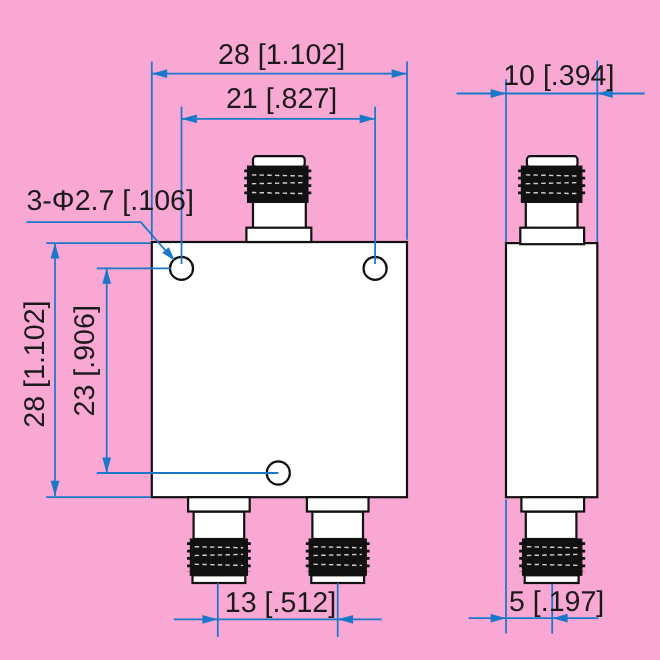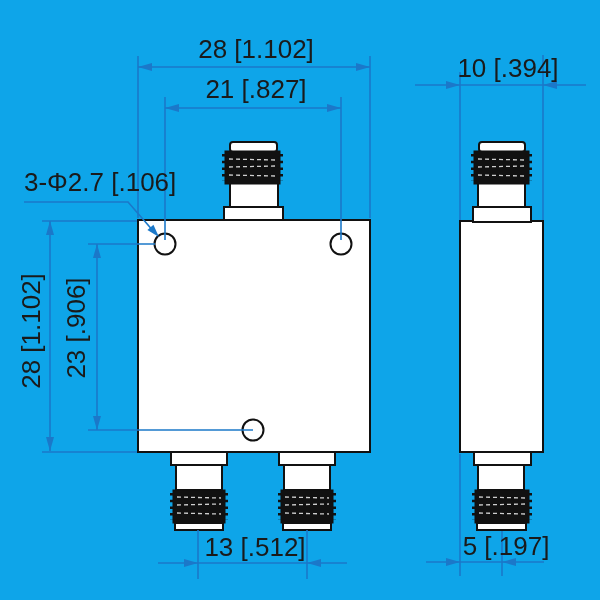--- a/index.html
+++ b/index.html
@@ -1,17 +1,17 @@
 <!DOCTYPE html>
 <html><head>
 <meta charset="utf-8">
 <style>
   html,body { margin:0; padding:0; background:#ffffff; }
   .canvas {
-    position:relative; width:600px; height:600px; background:#0ea5e9;
+    position:relative; width:600px; height:600px; background:#f9a8d4;
     font-family:"Liberation Sans", sans-serif; overflow:hidden;
   }
   svg text {
     fill:#1a1a1a;
     font-family:"Liberation Sans", sans-serif;
     font-size:26px;
   }
   .geo   { fill:#ffffff; stroke:#111111; stroke-width:2; }
   .thread{ fill:#111111; stroke:#111111; stroke-width:1; }
   .teeth { stroke:#111111; stroke-width:6; stroke-dasharray:2.5 4.2; fill:none; }

